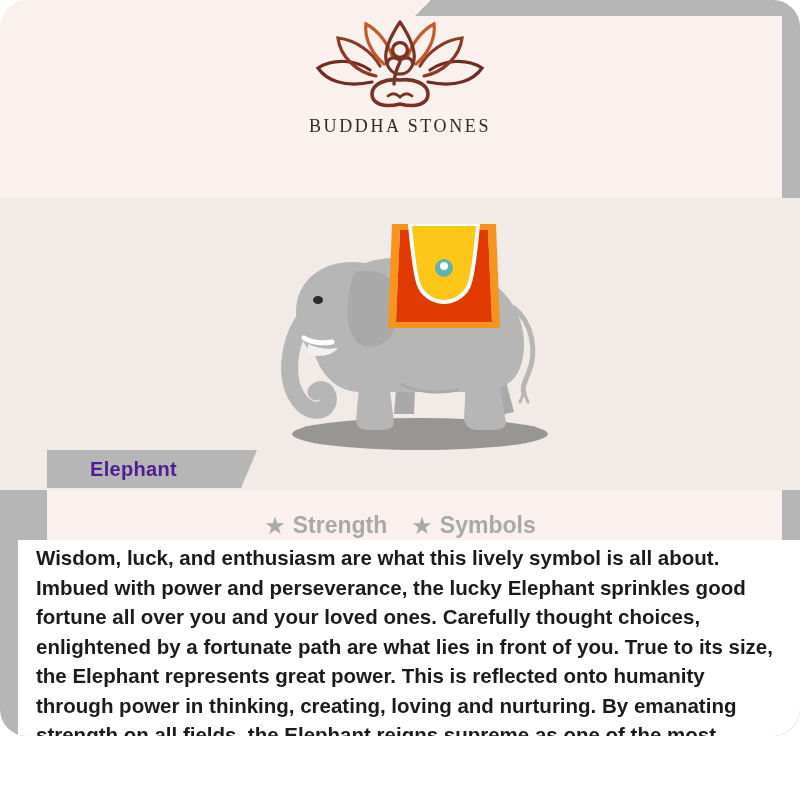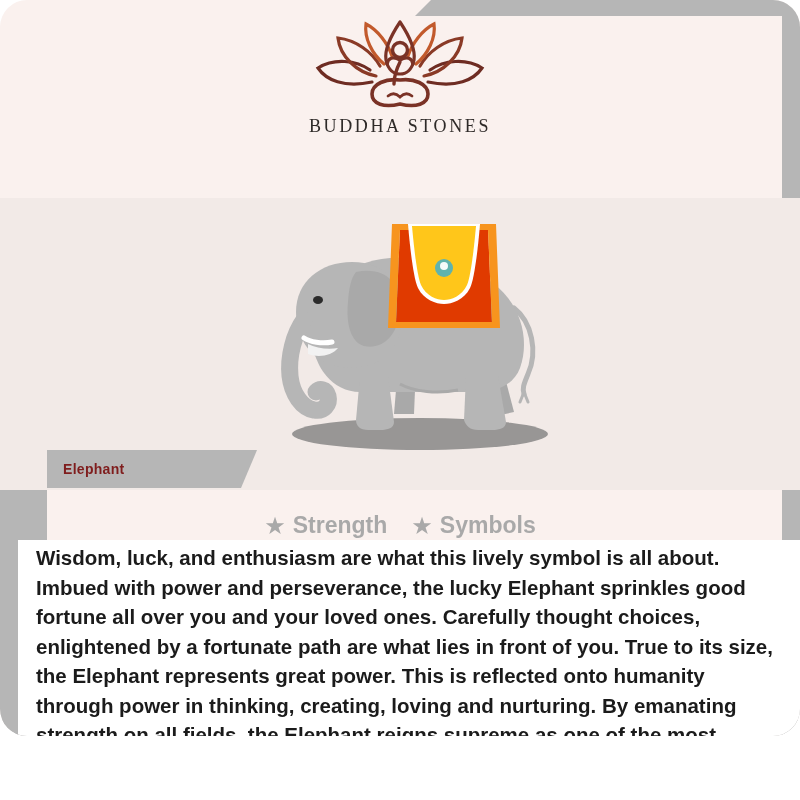--- a/index.html
+++ b/index.html
@@ -108,23 +108,23 @@
   .name-banner {
     position: absolute;
     left: 47px; top: 450px;
     width: 210px; height: 38px;
     background: #b6b6b6;
     clip-path: polygon(0 0, 100% 0, calc(100% - 16px) 100%, 0 100%);
     display: flex;
     align-items: center;
   }
   .name-text {
-    margin-left: 16px;
-    color: #7f1d1d;
-    font-size: 14px;
+    margin-left: 43px;
+    color: #4c1d95;
+    font-size: 20px;
     font-weight: bold;
     letter-spacing: 0.3px;
   }
 
   
   .props-row {
     position: absolute;
     left: 0; top: 512px;
     width: 800px;
     display: flex;

